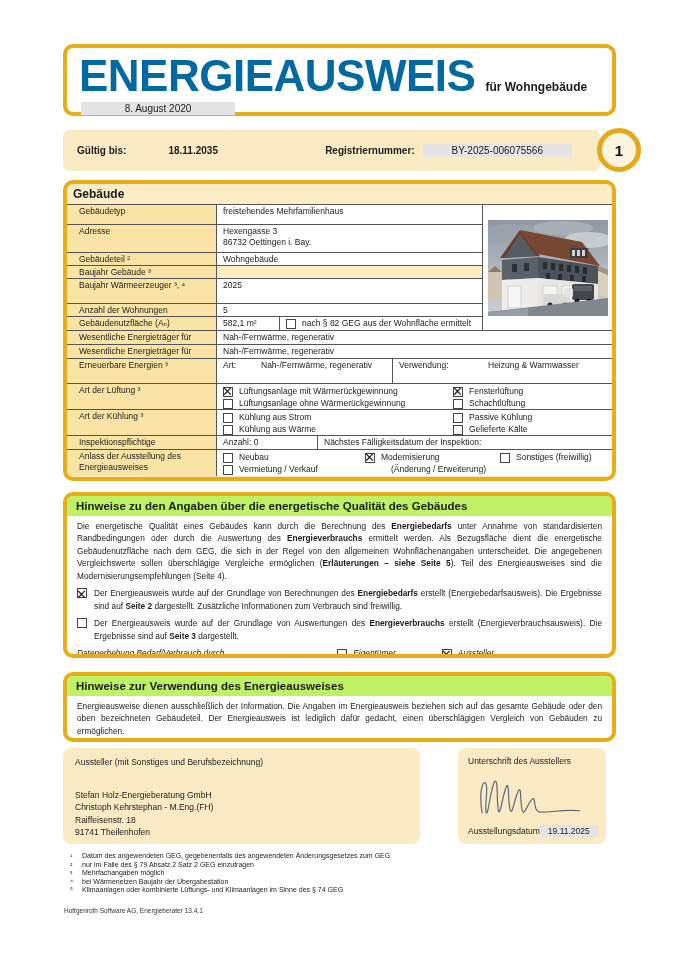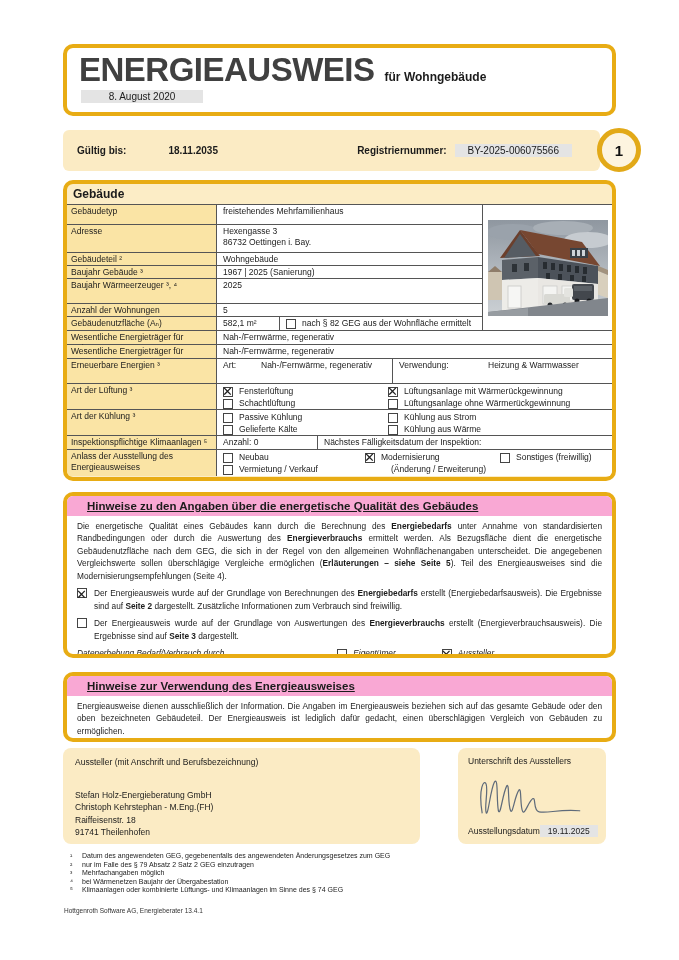--- a/index.html
+++ b/index.html
@@ -1,25 +1,25 @@
 <!DOCTYPE html>
 <html lang="de"><head>
 <meta charset="utf-8">
 <style>
   html,body{margin:0;padding:0;background:#ffffff;}
   .page{position:relative;width:679px;height:960px;background:#fff;overflow:hidden;
         font-family:"Liberation Sans","DejaVu Sans",sans-serif;color:#1b1b1b;}
   .b{font-weight:bold;}
-  .chip{background:#E4E4E4;padding:1px 13px;display:inline-block;}
+  .chip{background:#E4E4E4;padding:1px 29px;display:inline-block;}
 
   
   .hdr-box{position:absolute;left:63px;top:44px;width:553px;height:72px;box-sizing:border-box;
            border:4px solid #E8AC14;border-radius:10px;background:#fff;}
   .hdr-title-row{display:flex;align-items:baseline;padding:3px 0 0 12px;}
-  .hdr-title{font-size:33px;font-weight:bold;letter-spacing:-0.5px;color:#404040;}
+  .hdr-title{font-size:44px;font-weight:bold;letter-spacing:-0.5px;color:#0369a1;}
   .hdr-sub{font-size:12px;font-weight:bold;margin-left:10px;}
   .hdr-law{font-size:10px;padding:1px 0 0 14px;display:flex;align-items:center;gap:7px;}
   .hdr-law .chip{font-size:10px;min-width:96px;text-align:center;}
 
   
   .valid-bar{position:absolute;left:63px;top:130px;width:537px;height:41px;box-sizing:border-box;
              background:#FBEBC4;border-radius:6px;display:flex;align-items:center;
              font-size:10px;padding:0 14px;}
   .vdate{margin-left:42px;}
   .reg{margin-left:auto;margin-right:8px;}
@@ -27,40 +27,40 @@
   .page-circle{position:absolute;left:597px;top:128px;width:34px;height:34px;border-radius:50%;
                border:5px solid #E2A918;background:#FDF4DF;display:flex;align-items:center;
                justify-content:center;font-size:15px;font-weight:bold;color:#111;}
 
   
   .geb-box{position:absolute;left:63px;top:180px;width:553px;height:301px;box-sizing:border-box;
            border:4px solid #E8AC14;border-radius:10px;background:#FCEDC6;overflow:hidden;}
   .geb-title{font-weight:bold;font-size:12px;padding:3px 6px;border-bottom:1px solid #555;}
   .grow{display:flex;border-bottom:1px solid #555;box-sizing:border-box;}
   .gl{width:150px;flex:none;background:#FAE4A5;border-right:1px solid #555;
-      font-size:8.5px;line-height:1.3;padding:1px 4px;box-sizing:border-box;}
+      font-size:8.5px;line-height:1.3;padding:1px 12px;box-sizing:border-box;}
   .gv{flex:1;background:#fff;font-size:8.5px;line-height:1.3;padding:1px 6px;box-sizing:border-box;}
   .gtop{display:flex;}
   .gtop-rows{width:415px;flex:none;}
   .gtop-rows .grow:last-child{border-bottom:none;}
   .gtop{border-bottom:1px solid #555;}
   .photo-cell{flex:1;background:#fff;border-left:1px solid #555;display:flex;
               align-items:flex-start;justify-content:center;padding-top:15px;box-sizing:border-box;}
   .gv-split{display:flex;padding:0;}
   .gv-split > div{padding:1px 6px;box-sizing:border-box;}
   .vdiv{border-left:1px solid #555;}
   .cbline{display:flex;align-items:flex-end;gap:6px;margin:1px 0;}
   .cb{display:inline-block;width:8px;height:8px;border:1px solid #444;background:#fff;
       position:relative;flex:none;margin-top:1px;}
   .cb.checked::after{content:"\2715";position:absolute;left:-2px;top:-4.5px;font-size:13px;color:#222;}
 
   
   .note-box{position:absolute;left:63px;width:553px;box-sizing:border-box;border:4px solid #E8AC14;
             border-radius:10px;background:#fff;overflow:hidden;}
-  .note-title{background:#f9a8d4;font-weight:bold;font-size:11.5px;padding:4px 20px;text-decoration:underline;}
+  .note-title{background:#bef264;font-weight:bold;font-size:11.5px;padding:4px 9px;}
   .note-body{padding:4px 10px 6px;font-size:8.3px;line-height:1.5;text-align:justify;}
   .cbp{display:flex;gap:7px;margin-top:5px;}
   .cbp .txt{flex:1;}
   .daten{display:flex;align-items:center;margin-top:5px;font-style:italic;}
   .daten .opt{display:flex;align-items:center;gap:6px;}
   .opt1{margin-left:113px;}
   .opt2{margin-left:46px;}
 
   
   .cream-box{position:absolute;background:#FBEBC4;border-radius:8px;font-size:8.5px;
@@ -117,21 +117,20 @@
             <div>Hexengasse 3</div>
             <div>86732 Oettingen i. Bay.</div>
           </div>
         </div>
         <div class="grow" style="height:13px">
           <div class="gl">Gebäudeteil ²</div>
           <div class="gv">Wohngebäude</div>
         </div>
         <div class="grow" style="height:13px">
           <div class="gl">Baujahr Gebäude ³</div>
-          <div class="gv">1967 | 2025 (Sanierung)</div>
         </div>
         <div class="grow" style="height:25px">
           <div class="gl">Baujahr Wärmeerzeuger ³, ⁴</div>
           <div class="gv">2025</div>
         </div>
         <div class="grow" style="height:13px">
           <div class="gl">Anzahl der Wohnungen</div>
           <div class="gv">5</div>
         </div>
         <div class="grow" style="height:13px;border-bottom:none">
@@ -226,63 +225,63 @@
       <div class="gv gv-split">
         <div style="width:38px">Art:</div>
         <div style="width:137px">Nah-/Fernwärme, regenerativ</div>
         <div class="vdiv" style="width:90px">Verwendung:</div>
         <div style="flex:1">Heizung &amp; Warmwasser</div>
       </div>
     </div>
     <div class="grow" style="height:26px">
       <div class="gl">Art der Lüftung ³</div>
       <div class="gv gv-split">
+        <div style="flex:1">
+          <span class="cbline">
+              <span class="cb checked"></span>
+              <span>Lüftungsanlage mit Wärmerückgewinnung</span>
+            </span>
+          <span class="cbline">
+              <span class="cb"></span>
+              <span>Lüftungsanlage ohne Wärmerückgewinnung</span>
+            </span>
+        </div>
         <div style="width:165px">
           <span class="cbline">
               <span class="cb checked"></span>
               <span>Fensterlüftung</span>
             </span>
           <span class="cbline">
               <span class="cb"></span>
               <span>Schachtlüftung</span>
-            </span>
-        </div>
-        <div style="flex:1">
-          <span class="cbline">
-              <span class="cb checked"></span>
-              <span>Lüftungsanlage mit Wärmerückgewinnung</span>
-            </span>
-          <span class="cbline">
-              <span class="cb"></span>
-              <span>Lüftungsanlage ohne Wärmerückgewinnung</span>
             </span>
         </div>
       </div>
     </div>
     <div class="grow" style="height:26px">
       <div class="gl">Art der Kühlung ³</div>
       <div class="gv gv-split">
+        <div style="flex:1">
+          <span class="cbline">
+              <span class="cb"></span>
+              <span>Kühlung aus Strom</span>
+            </span>
+          <span class="cbline">
+              <span class="cb"></span>
+              <span>Kühlung aus Wärme</span>
+            </span>
+        </div>
         <div style="width:165px">
           <span class="cbline">
               <span class="cb"></span>
               <span>Passive Kühlung</span>
             </span>
           <span class="cbline">
               <span class="cb"></span>
               <span>Gelieferte Kälte</span>
-            </span>
-        </div>
-        <div style="flex:1">
-          <span class="cbline">
-              <span class="cb"></span>
-              <span>Kühlung aus Strom</span>
-            </span>
-          <span class="cbline">
-              <span class="cb"></span>
-              <span>Kühlung aus Wärme</span>
             </span>
         </div>
       </div>
     </div>
     <div class="grow" style="height:14px">
       <div class="gl">Inspektionspflichtige Klimaanlagen ⁵</div>
       <div class="gv gv-split">
         <div style="width:100px">Anzahl: 0</div>
         <div class="vdiv" style="flex:1">Nächstes Fälligkeitsdatum der Inspektion:</div>
       </div>
@@ -346,21 +345,21 @@
 
     </div>
   </div>
 
   <div class="note-box" style="top:672px;height:70px">
     <div class="note-title">Hinweise zur Verwendung des Energieausweises</div>
     <div class="note-body">Energieausweise dienen ausschließlich der Information. Die Angaben im Energieausweis beziehen sich auf das gesamte Gebäude oder den oben bezeichneten Gebäudeteil. Der Energieausweis ist lediglich dafür gedacht, einen überschlägigen Vergleich von Gebäuden zu ermöglichen.</div>
   </div>
 
   <div class="cream-box issuer-box">
-    <div>Aussteller (mit Anschrift und Berufsbezeichnung)</div>
+    <div>Aussteller (mit Sonstiges und Berufsbezeichnung)</div>
     <div class="issuer-lines">
       <div>Stefan Holz-Energieberatung GmbH</div>
       <div>Christoph Kehrstephan - M.Eng.(FH)</div>
       <div>Raiffeisenstr. 18</div>
       <div>91741 Theilenhofen</div>
     </div>
   </div>
 
   <div class="cream-box sig-box">
     <div>Unterschrift des Ausstellers</div>

